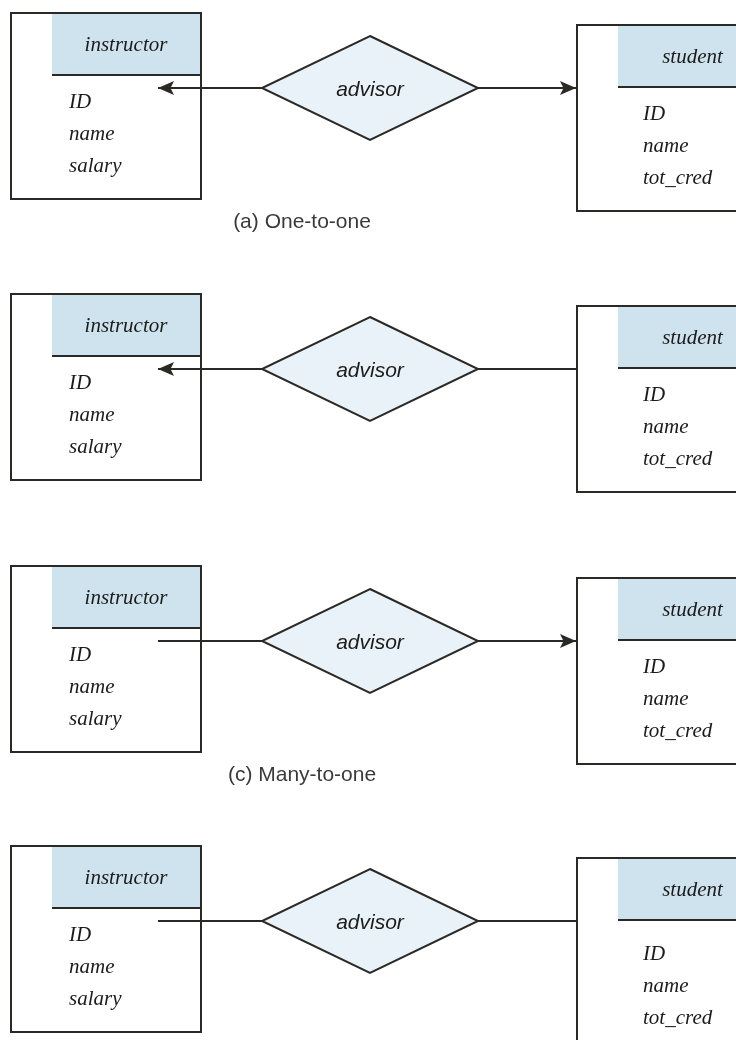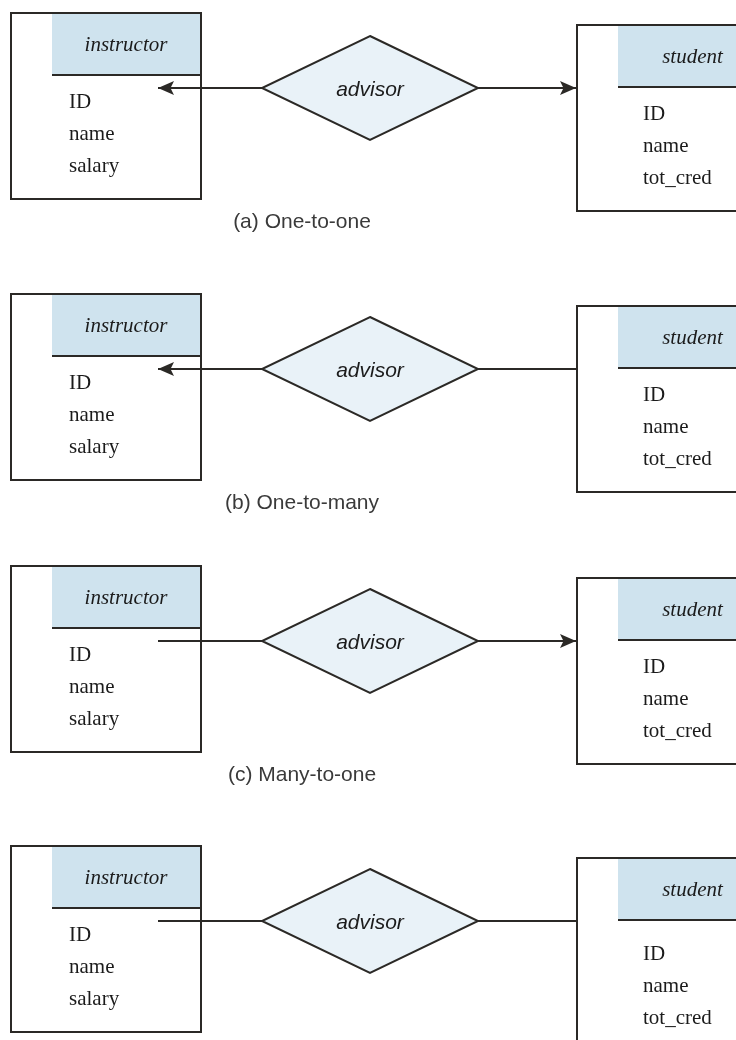--- a/index.html
+++ b/index.html
@@ -34,20 +34,21 @@
     border-bottom:2px solid var(--stroke);
     display:flex;align-items:center;justify-content:center;
     font-family:"Liberation Serif",serif;
     font-style:italic;
     font-size:21px;
     color:var(--text);
   }
   .entity-body{
     padding:9px 0 0 17px;
     font-family:"Liberation Serif",serif;
+    font-style:italic;
     font-size:21px;
     line-height:32px;
     color:var(--text);
   }
   .entity.student .entity-body{padding-left:25px;}
   .connector{
     position:absolute;left:158px;top:16px;
     width:418px;height:120px;
     display:block;
   }
@@ -120,21 +121,20 @@
       <polygon class="arrowhead" points="418,60 402,53 405.5,60 402,67" style="display: none;"></polygon>
     </svg>
     <div class="entity student">
       <div class="entity-header">student</div>
       <div class="entity-body">
         <div>ID</div>
         <div>name</div>
         <div>tot_cred</div>
       </div>
     </div>
-    <div class="caption">(b) One-to-many</div>
   </section>
 
   <section class="panel" style="top:565px">
     <div class="entity instructor">
       <div class="entity-header">instructor</div>
       <div class="entity-body">
         <div>ID</div>
         <div>name</div>
         <div>salary</div>
       </div>

